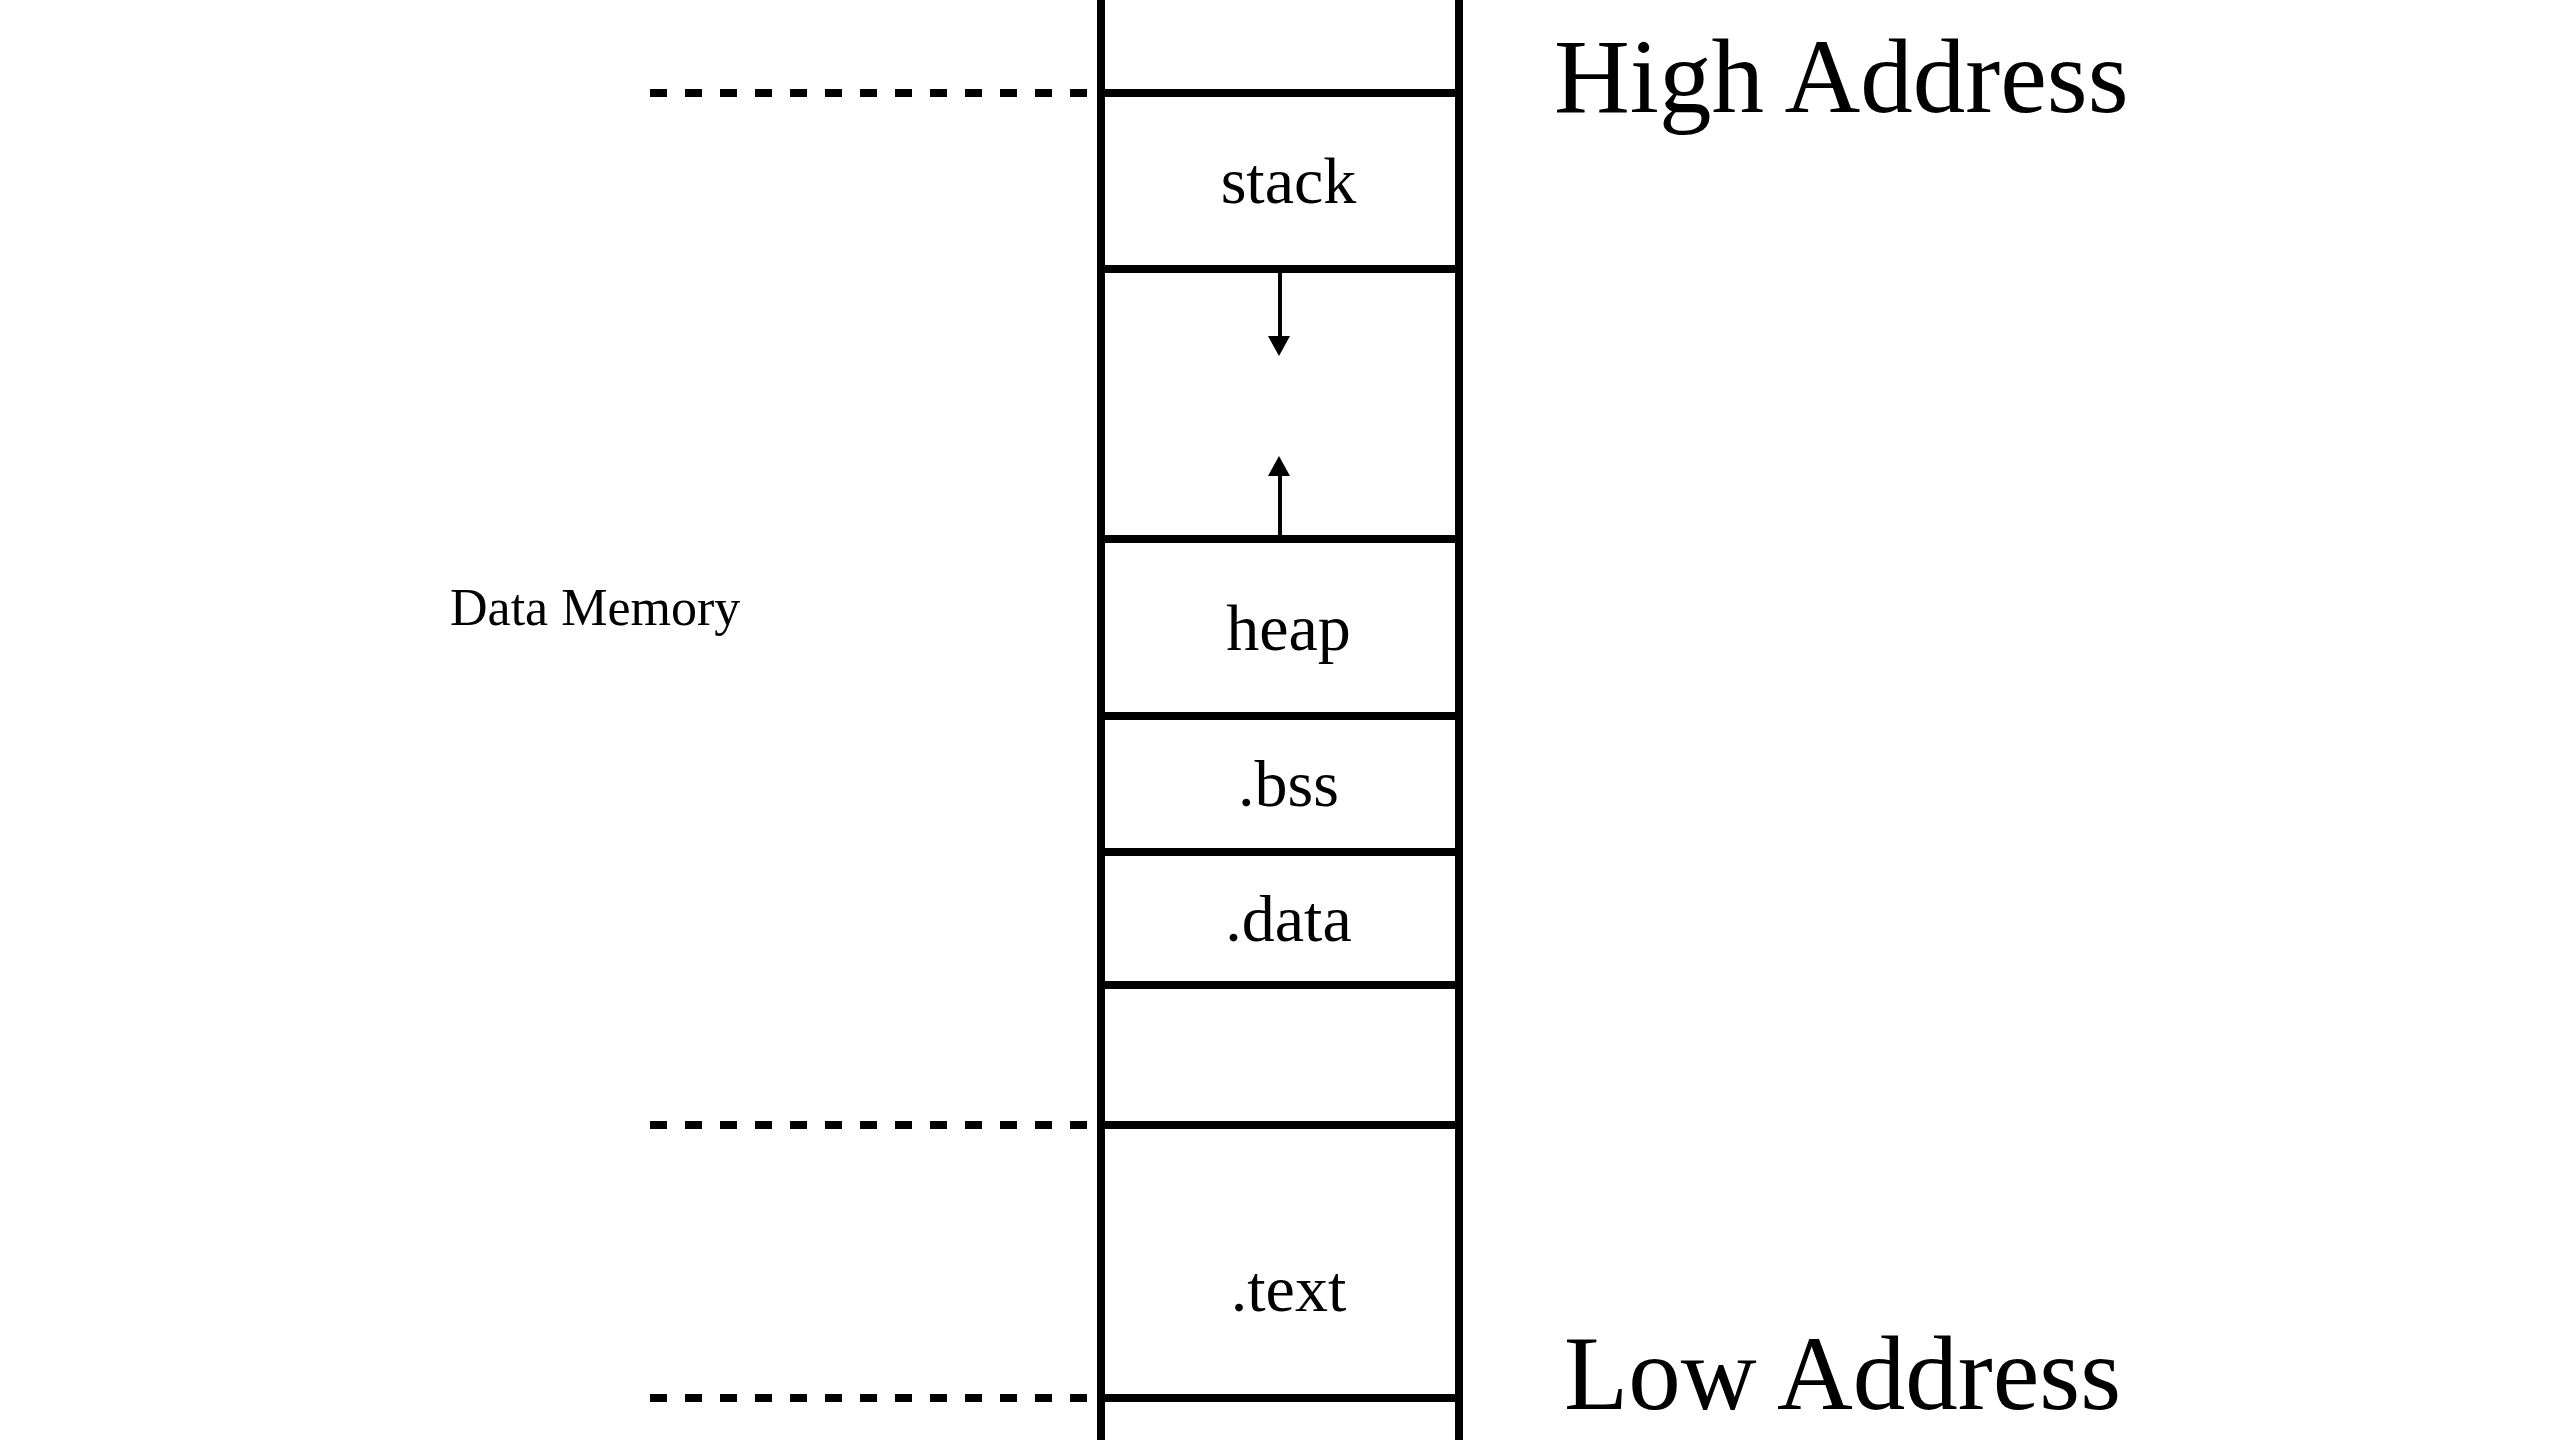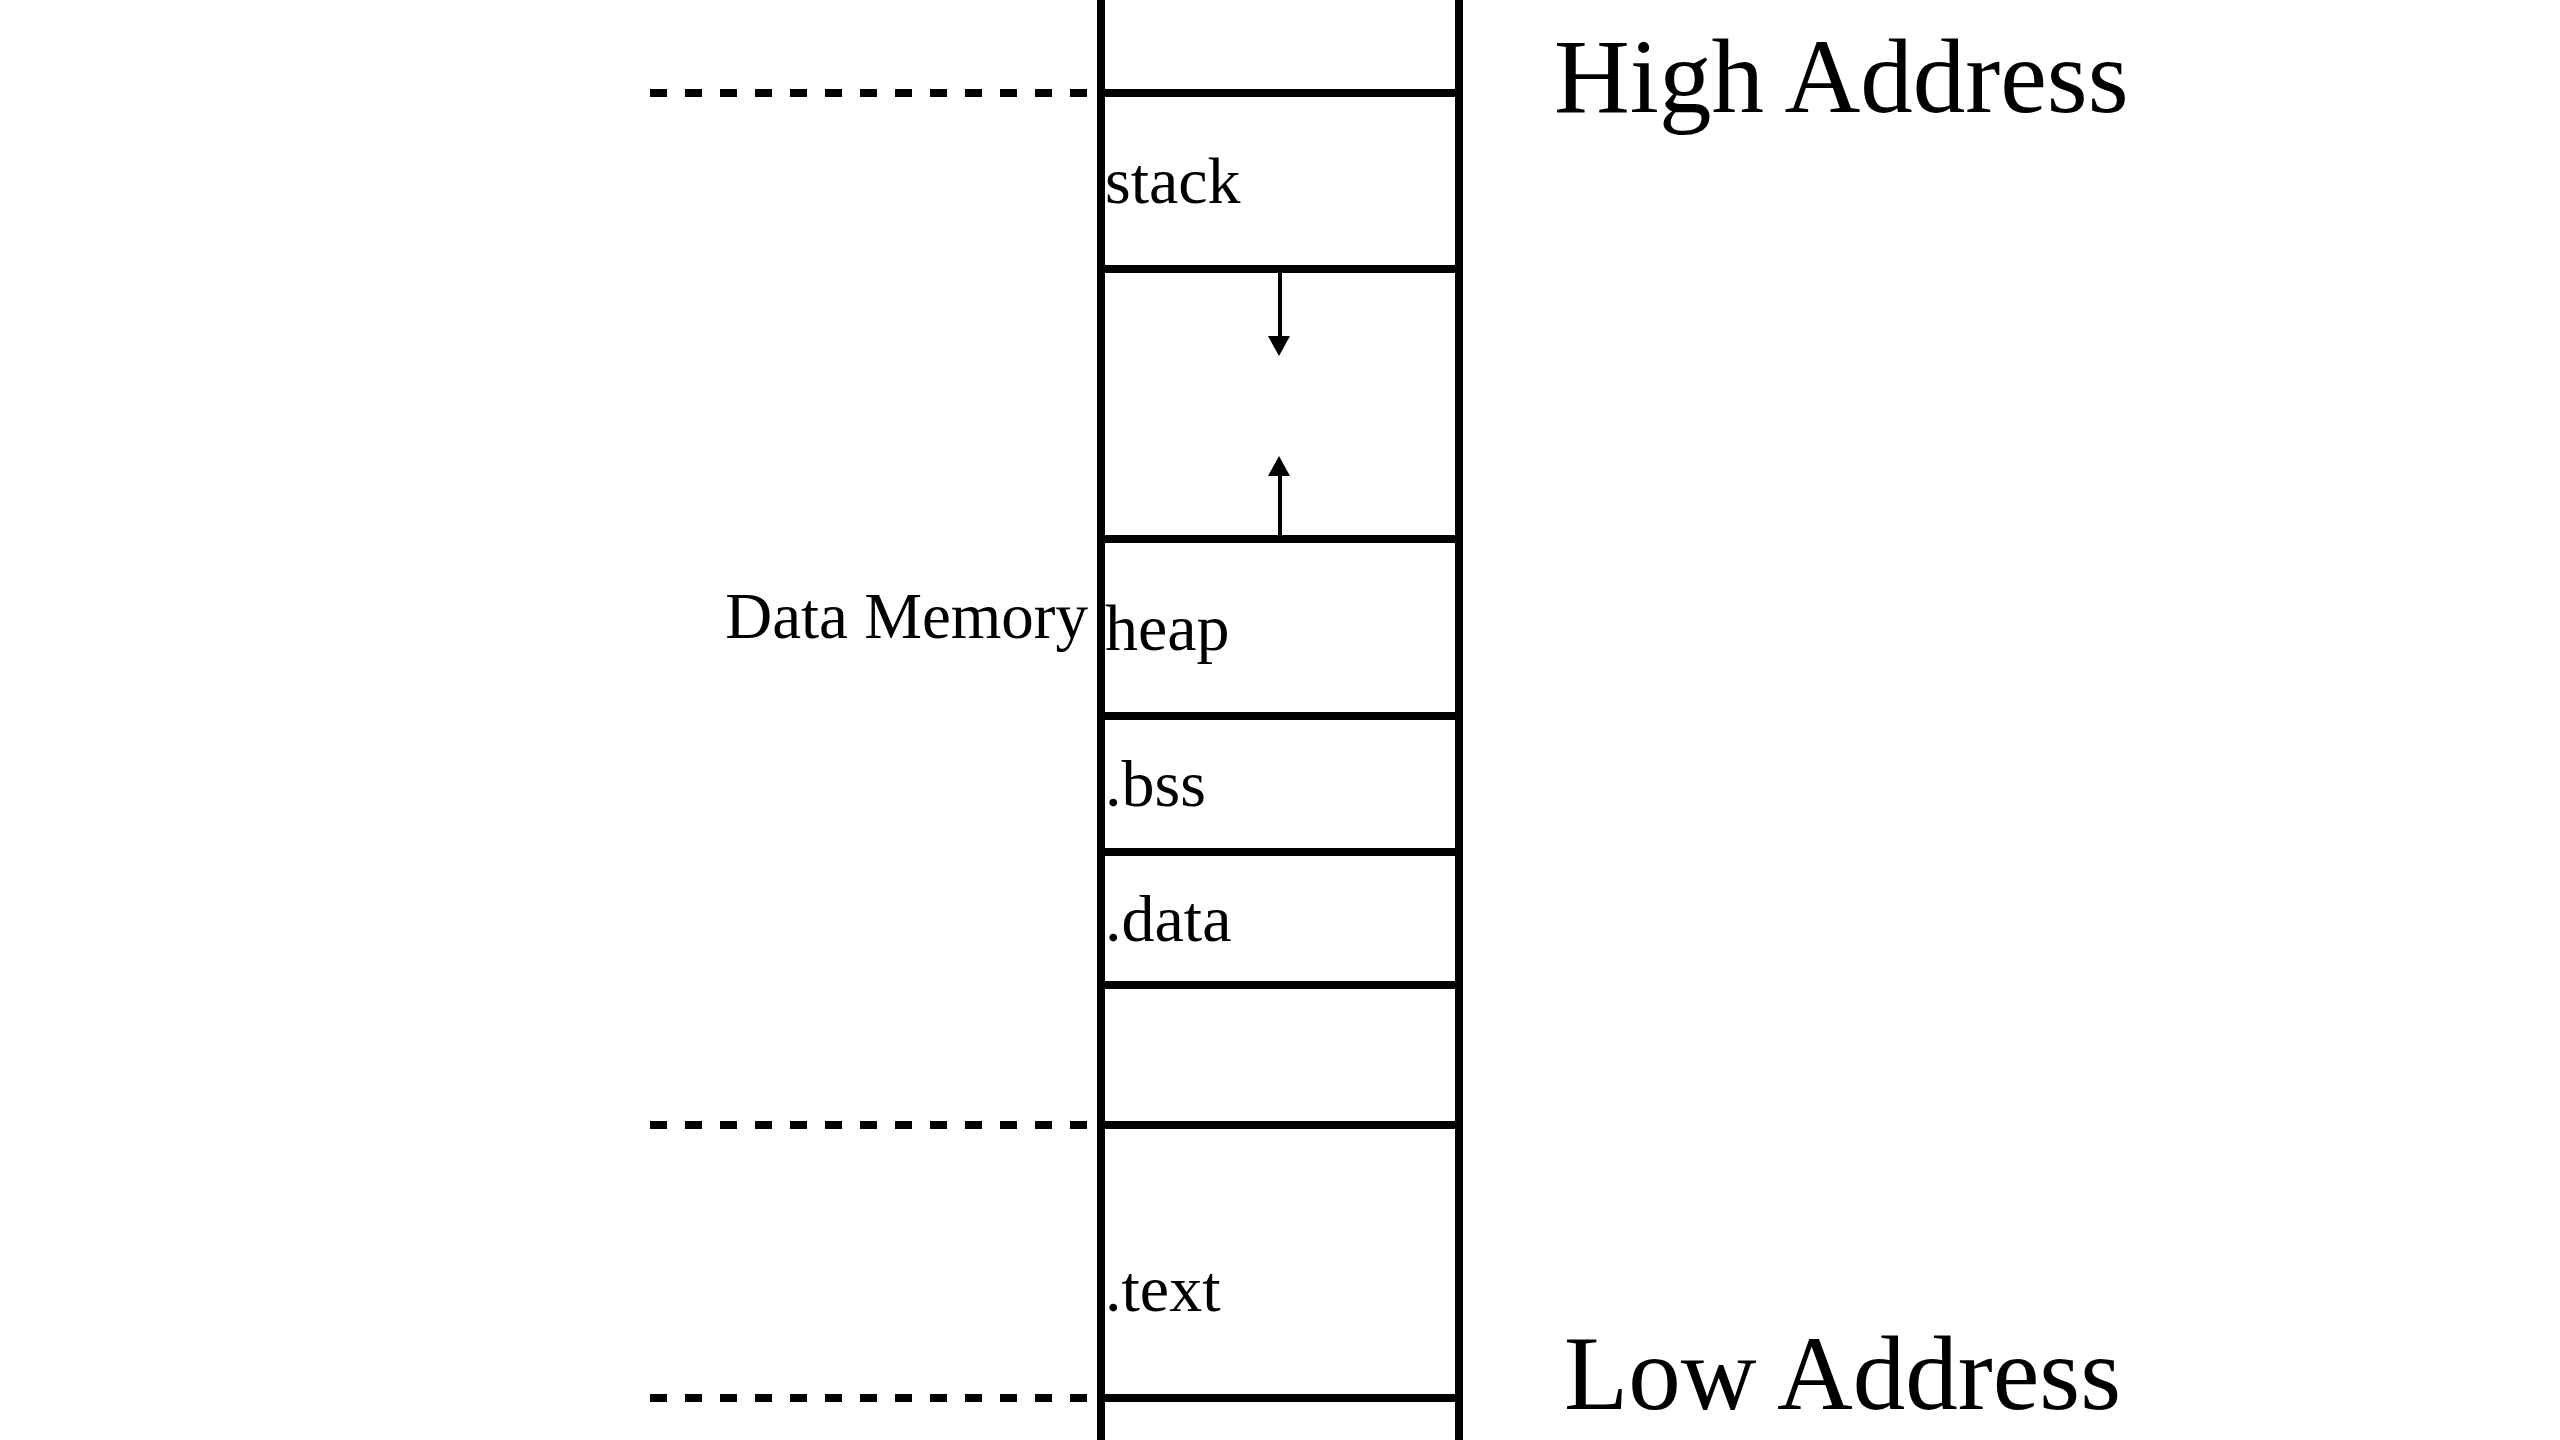--- a/index.html
+++ b/index.html
@@ -44,20 +44,21 @@
     height: 8px;
     background: repeating-linear-gradient(90deg, #000 0px, #000 17px, transparent 17px, transparent 35px);
   }
   
   .sec {
     position: absolute;
     left: 1105px;
     width: 367px;
     display: flex;
     align-items: center;
+    justify-content: center;
     font-size: 66px;
     line-height: 1;
     white-space: nowrap;
   }
   
   .stem {
     position: absolute;
     left: 1278px;
     width: 4px;
     background: #000;
@@ -78,25 +79,23 @@
     height: 0;
     border-left: 11px solid transparent;
     border-right: 11px solid transparent;
     border-bottom: 20px solid #000;
   }
   
   .side-label {
     position: absolute;
     left: 450px;
     width: 638px;
-    text-align: right;
-    font-size: 65px;
+    font-size: 52px;
     line-height: 96px;
     white-space: nowrap;
-    margin-top: 8px;
   }
   
   .addr-label {
     position: absolute;
     font-size: 105px;
     line-height: 124px;
     white-space: nowrap;
   }
 </style>
 </head>

